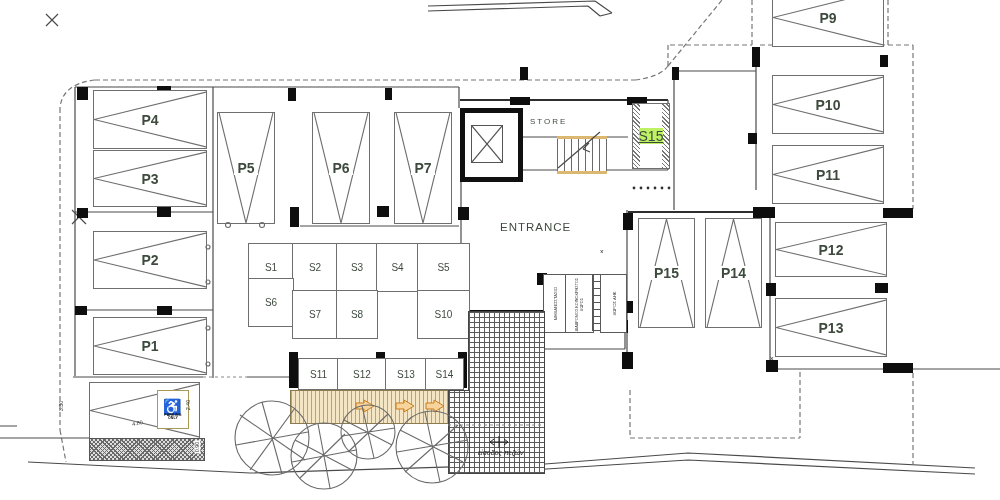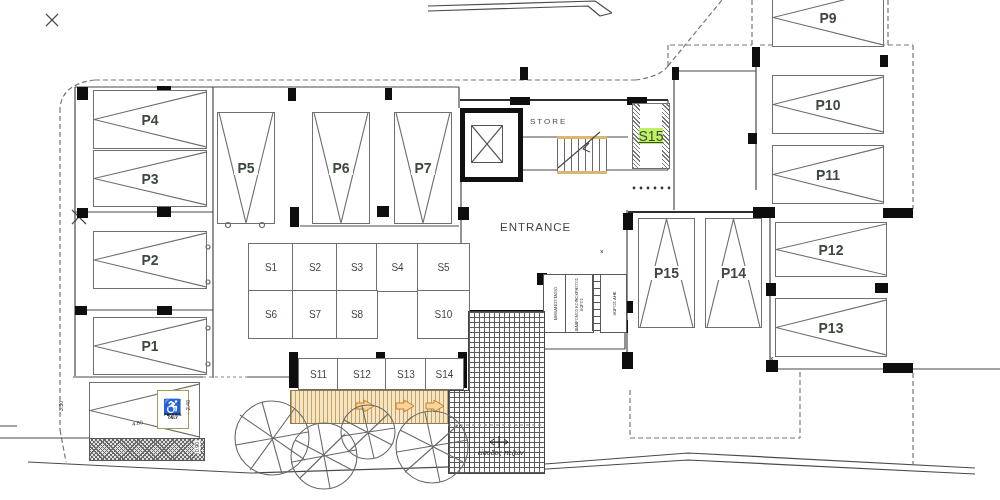--- a/index.html
+++ b/index.html
@@ -269,21 +269,21 @@
     </div>
   <div class="s" style="left:336px;top:243px;width:40px;height:47px;">
       <span>S3</span>
     </div>
   <div class="s" style="left:376px;top:243px;width:41px;height:47px;">
       <span>S4</span>
     </div>
   <div class="s" style="left:417px;top:243px;width:51px;height:47px;">
       <span>S5</span>
     </div>
-  <div class="s" style="left:248px;top:290px;width:44px;height:47px;">
+  <div class="s" style="left:248px;top:278px;width:44px;height:47px;">
       <span>S6</span>
     </div>
   <div class="s" style="left:292px;top:290px;width:44px;height:47px;">
       <span>S7</span>
     </div>
   <div class="s" style="left:336px;top:290px;width:40px;height:47px;">
       <span>S8</span>
     </div>
   <div class="s" style="left:417px;top:290px;width:51px;height:47px;">
       <span>S10</span>

